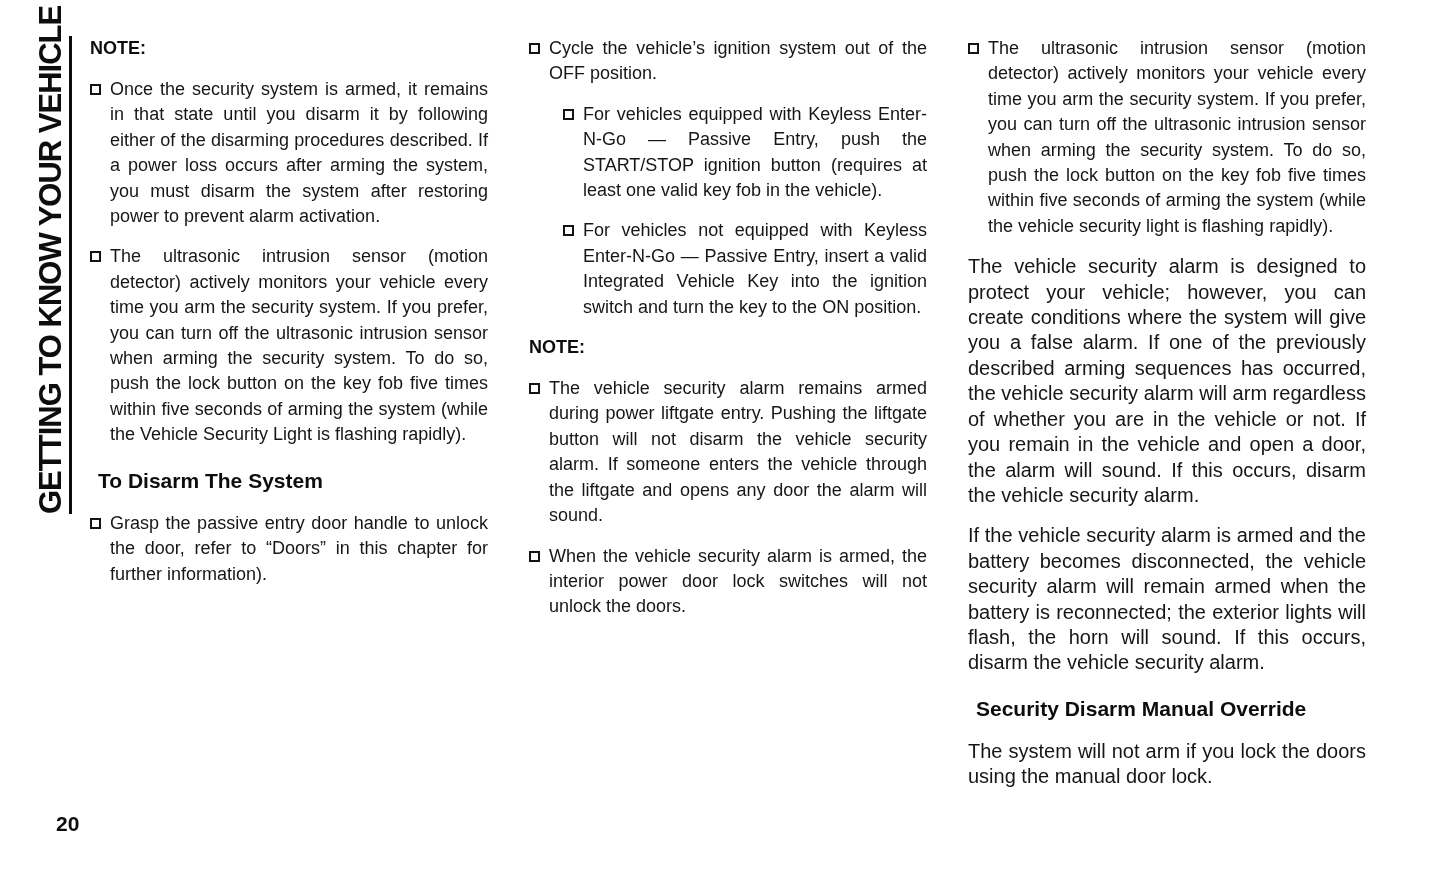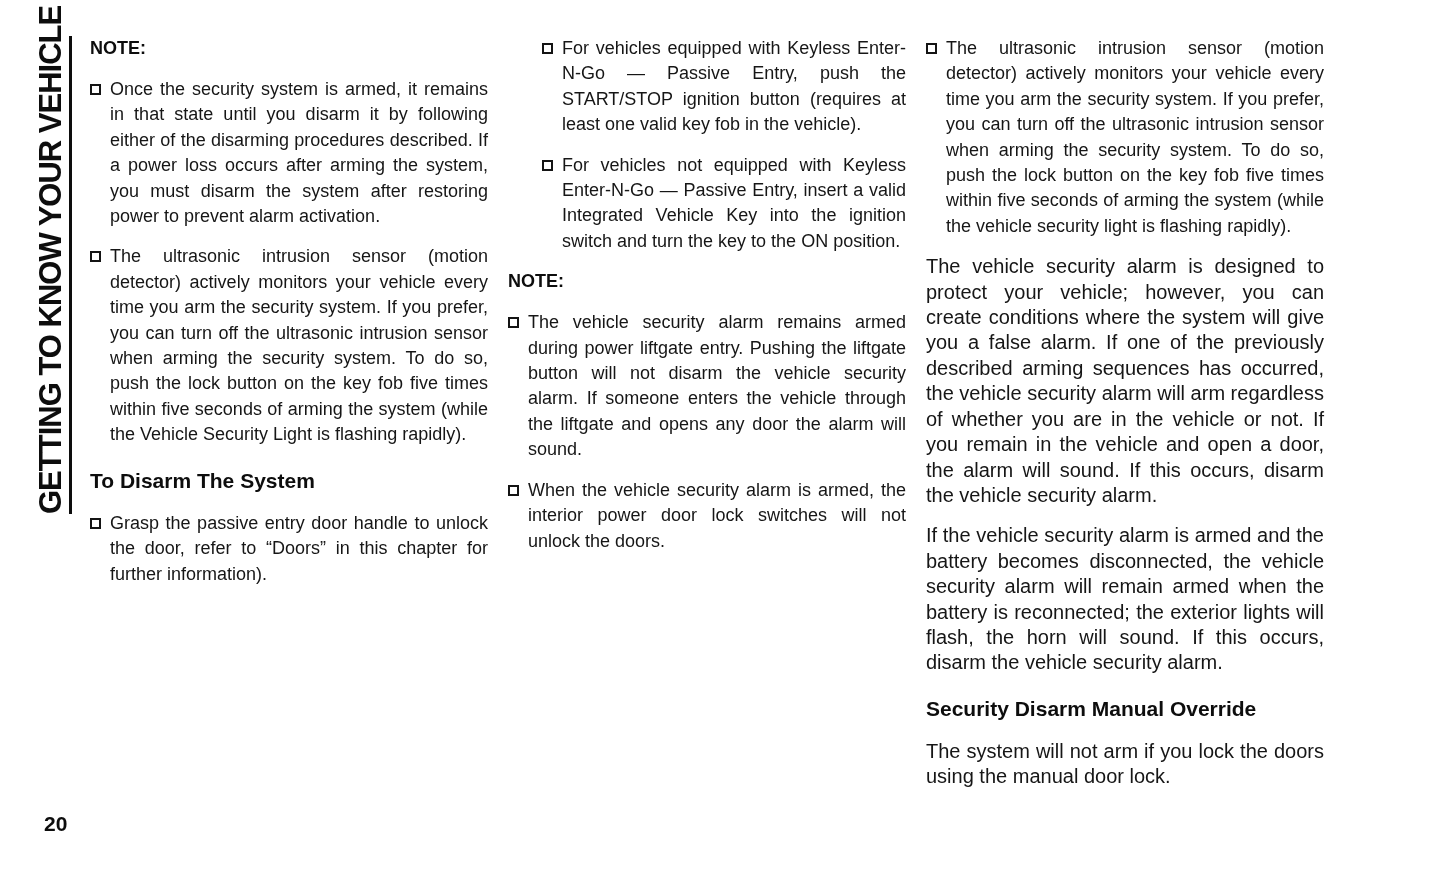--- a/index.html
+++ b/index.html
@@ -27,36 +27,36 @@
     border-bottom: 3px solid #0d0d0d;
     padding-bottom: 2px;
     transform: rotate(-90deg) translateX(-100%);
     transform-origin: 0 0;
   }
 
   .columns {
     position: absolute;
     left: 90px; top: 36px;
     display: flex;
-    gap: 20px;
+    gap: 41px;
   }
   .column { width: 398px; }
 
   .note-heading {
     font-weight: bold;
     font-size: 18px;
     line-height: 25px;
     margin: 0 0 16px 0;
     color: #0d0d0d;
   }
   .section-heading {
     font-weight: bold;
     font-size: 21px;
     line-height: 26px;
-    margin: 20px 0 17px 0;
+    margin: 20px 0 17px 8px;
     color: #0d0d0d;
   }
   .para {
     font-size: 20px;
     line-height: 25.4px;
     text-align: justify;
     margin: 0 0 15px 0;
   }
   .bullet {
     display: flex;
@@ -72,21 +72,21 @@
   }
   .bullet .btxt {
     flex: 1 1 auto;
     font-size: 18px;
     line-height: 25.4px;
     text-align: justify;
   }
 
   .page-number {
     position: absolute;
-    left: 44px; top: 812px;
+    left: 56px; top: 812px;
     font-size: 21px;
     font-weight: bold;
     color: #0d0d0d;
   }
 </style>
 </head>
 <body>
 
 <div class="page">
   <div class="sidebar-title">GETTING TO KNOW YOUR VEHICLE</div>
@@ -102,20 +102,24 @@
           <span class="sq"></span>
           <div class="btxt">The ultrasonic intrusion sensor (motion detector) actively monitors your vehicle every time you arm the security system. If you prefer, you can turn off the ultrasonic intrusion sensor when arming the security system. To do so, push the lock button on the key fob five times within five seconds of arming the system (while the Vehicle Security Light is flashing rapidly).</div>
         </div>
         <div class="section-heading">To Disarm The System</div>
         <div class="bullet">
           <span class="sq"></span>
           <div class="btxt">Grasp the passive entry door handle to unlock the door, refer to “Doors” in this chapter for further information).</div>
         </div>
       </div>
       <div class="column">
+        <div class="bullet">
+          <span class="sq"></span>
+          <div class="btxt">Cycle the vehicle’s ignition system out of the OFF position.</div>
+        </div>
         <div class="bullet level2">
           <span class="sq"></span>
           <div class="btxt">For vehicles equipped with Keyless Enter-N-Go — Passive Entry, push the START/STOP ignition button (requires at least one valid key fob in the vehicle).</div>
         </div>
         <div class="bullet level2">
           <span class="sq"></span>
           <div class="btxt">For vehicles not equipped with Keyless Enter-N-Go — Passive Entry, insert a valid Integrated Vehicle Key into the ignition switch and turn the key to the ON position.</div>
         </div>
         <div class="note-heading">NOTE:</div>
         <div class="bullet">

